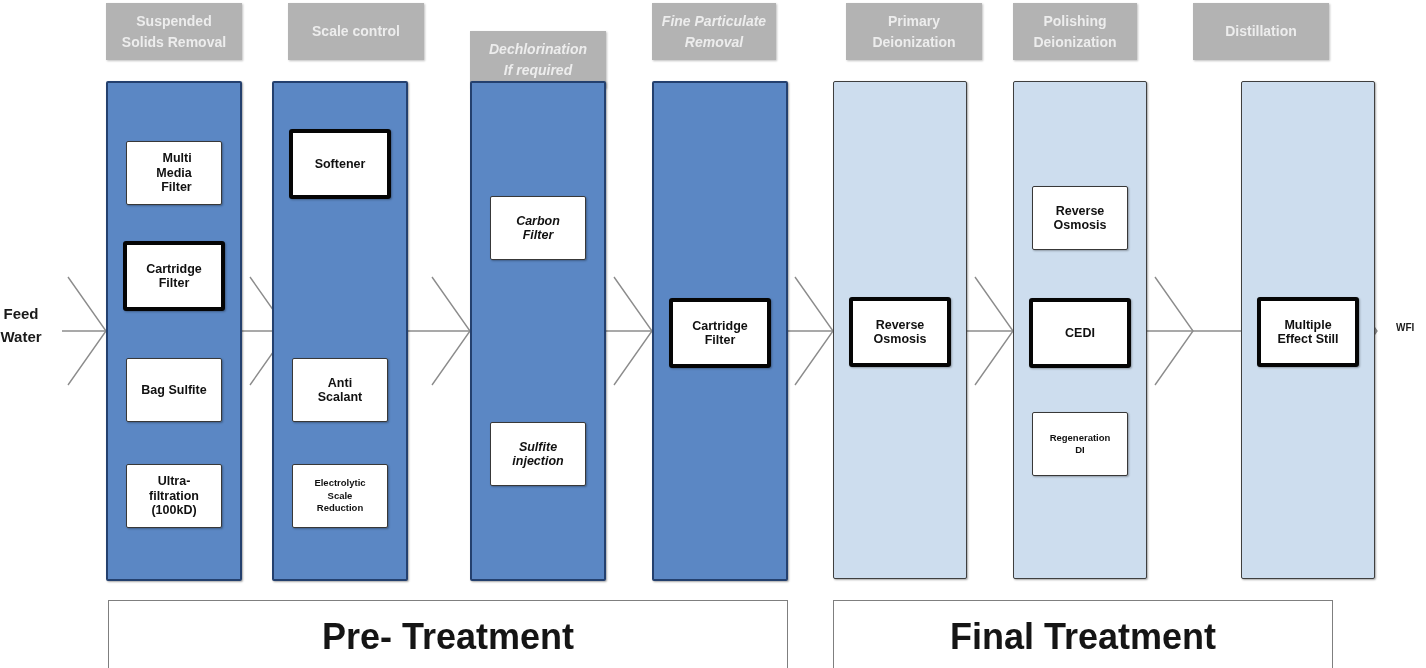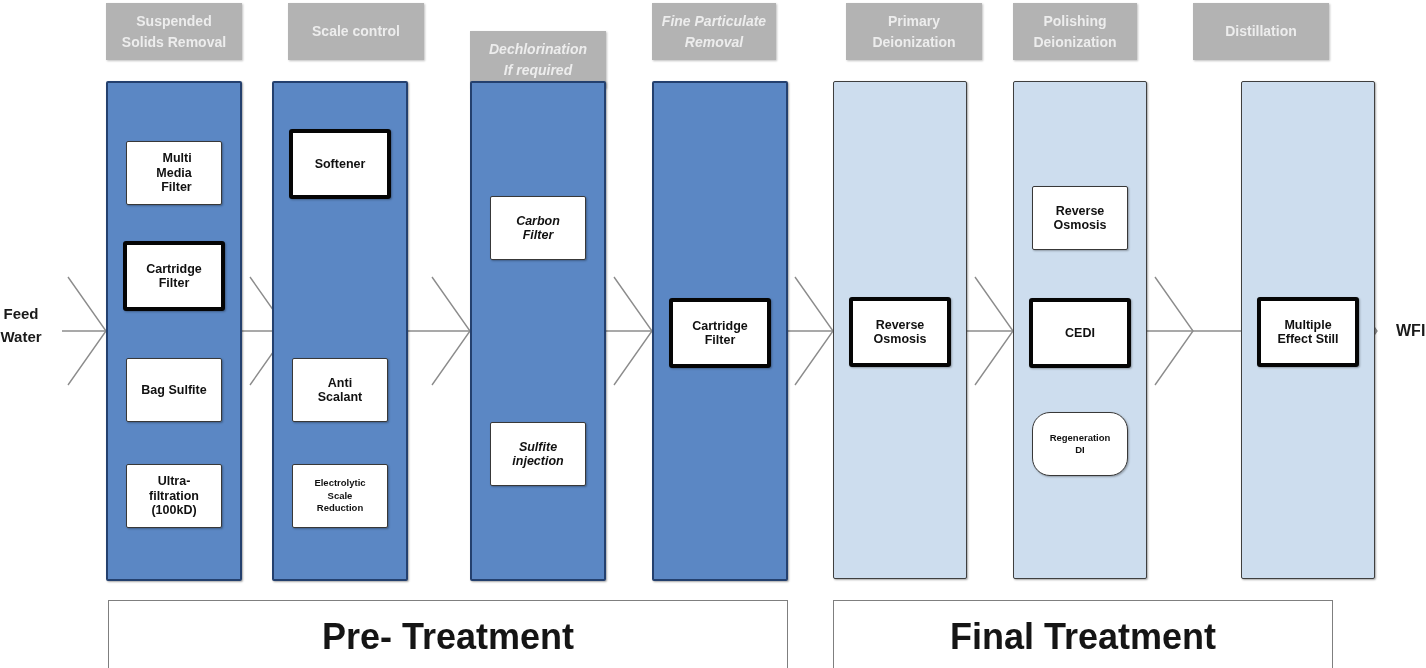--- a/index.html
+++ b/index.html
@@ -42,21 +42,21 @@
   }
   #group-pre{left:108px;width:678px;}
   #group-final{left:833px;width:498px;}
   .feed-label{
     position:absolute;left:-6px;top:303px;width:54px;z-index:2;
     text-align:center;font-size:15px;font-weight:700;line-height:1.5;
     color:#1a1a1a;white-space:pre-line;
   }
   .wfi-label{
     position:absolute;left:1396px;top:322px;z-index:2;
-    font-size:16px;font-weight:700;color:#1a1a1a;
+    font-size:10px;font-weight:700;color:#1a1a1a;
   }
 </style>
 </head>
 <body>
 
 <div class="canvas">
   <svg id="arrows" width="1426" height="668">
       <line x1="62" y1="331" x2="1377" y2="331" stroke="#8c8c8c" stroke-width="1.4"></line>
       <polyline points="68,277 106,331 68,385" fill="none" stroke="#8c8c8c" stroke-width="1.4"></polyline>
       <polyline points="250,277 288,331 250,385" fill="none" stroke="#8c8c8c" stroke-width="1.4"></polyline>
@@ -109,21 +109,21 @@
       <div class="col light" style="left: 833px; width: 132px;">
         <div class="item thick" style="top: 250px;">Reverse
 Osmosis</div>
       </div>
       <div class="hdr" style="left: 1013px; width: 124px;">Polishing
 Deionization</div>
       <div class="col light" style="left: 1013px; width: 132px;">
         <div class="item thin" style="top: 136px;">Reverse
 Osmosis</div>
         <div class="item thick" style="top: 251px;">CEDI</div>
-        <div class="item thin small" style="top: 362px; border-radius: 18px;">Regeneration
+        <div class="item thin small" style="top: 362px;">Regeneration
 DI</div>
       </div>
       <div class="hdr" style="left: 1193px; width: 136px;">Distillation</div>
       <div class="col light" style="left: 1193px; width: 132px; margin-left: 48px;">
         <div class="item thick" style="top: 250px;">Multiple
 Effect Still</div>
       </div>
     </div>
   <div class="feed-label">Feed
 Water</div>

